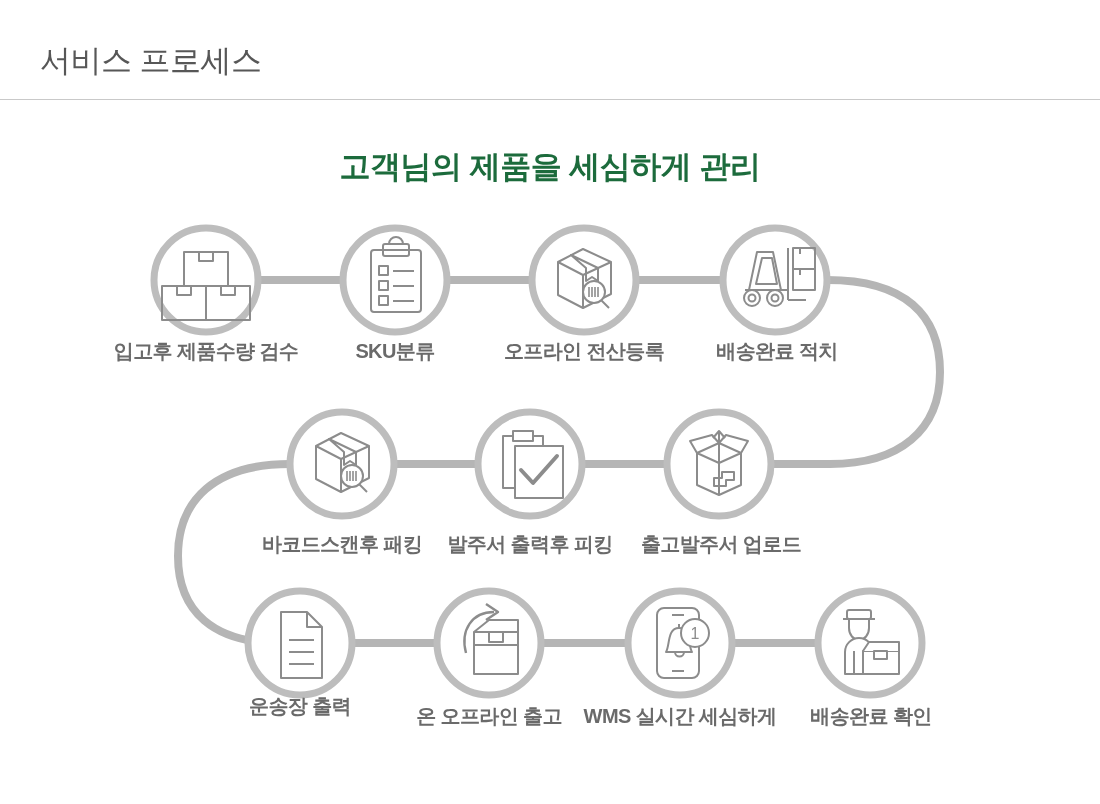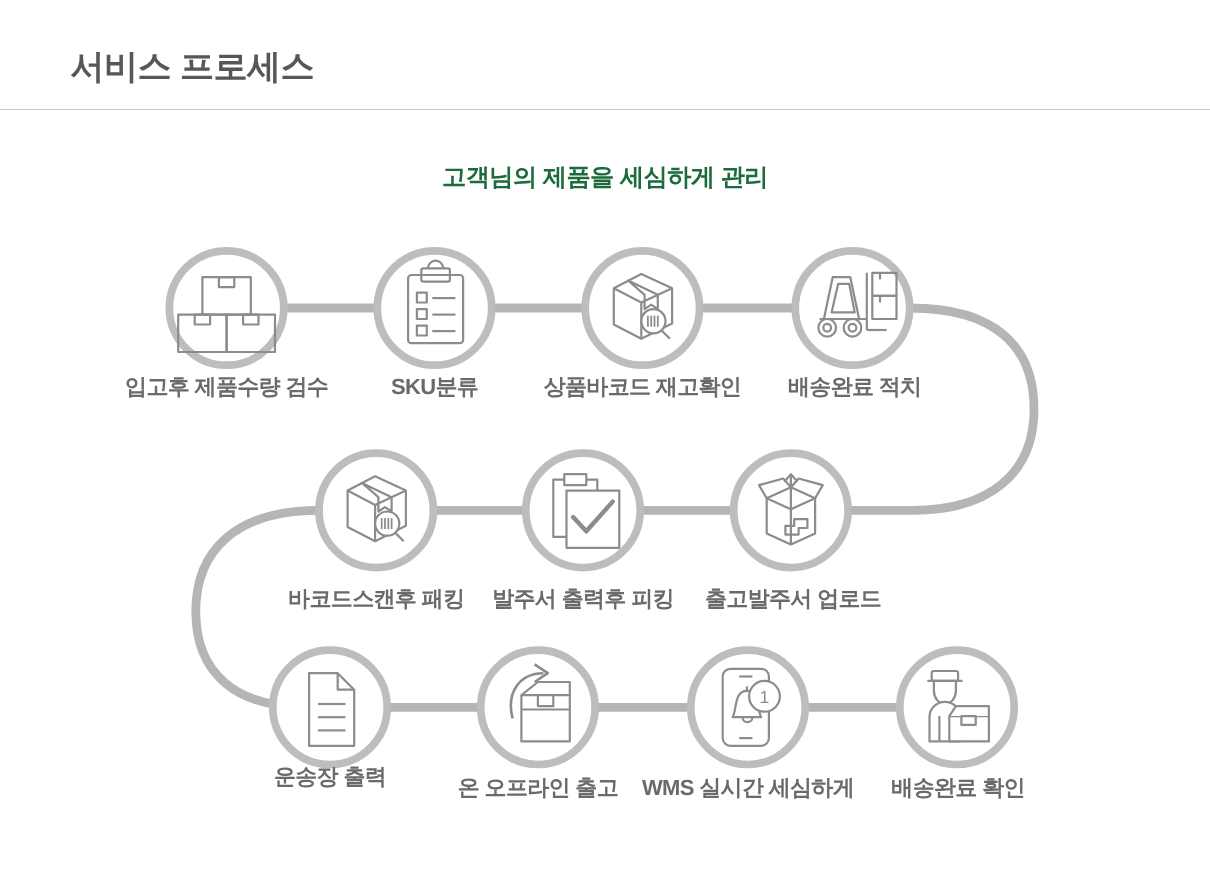--- a/index.html
+++ b/index.html
@@ -5,30 +5,30 @@
   html,body{margin:0;padding:0;}
   body{
     width:1100px;height:804px;
     background:#ffffff;
     font-family:"Liberation Sans","DejaVu Sans",sans-serif;
     overflow:hidden;
     position:relative;
   }
   #page-title{
     position:absolute; left:40px; top:40px;
-    font-size:31px; font-weight:bold; color:#575757;
-    letter-spacing:-0.5px; white-space:nowrap;margin-left:24px;
+    font-size:31px; font-weight:normal; color:#575757;
+    letter-spacing:-0.5px; white-space:nowrap;
   }
   #header-divider{
     position:absolute; left:0; top:99px; width:1100px; height:1px;
     background:#c9c9c9;
   }
   #headline{
     position:absolute; left:0; top:146px; width:1100px;
-    text-align:center; font-size:22px; font-weight:bold;
+    text-align:center; font-size:31px; font-weight:bold;
     color:#1c6b3c; letter-spacing:-0.5px;
   }
   #flow-svg{ position:absolute; left:0; top:0; }
   .step-label{
     position:absolute; transform:translateX(-50%);
     font-size:20px; font-weight:bold; color:#6a6a6a;
     white-space:nowrap; letter-spacing:-0.6px; text-align:center;
   }
 </style>
 </head>
@@ -206,21 +206,21 @@
       <line x1="854" y1="651" x2="854" y2="674"></line>
       <rect x="863" y="651" width="36" height="23" fill="#ffffff"></rect>
       <path d="M 863 651 L 869 642 L 899 642 L 899 651" fill="#ffffff"></path>
       <rect x="874" y="651" width="13" height="8" fill="#ffffff"></rect>
     </g>
   </g>
 </svg>
 
 <div class="step-label" style="left:206px; top:338px;">입고후 제품수량 검수</div>
 <div class="step-label" style="left:395px; top:338px;">SKU분류</div>
-<div class="step-label" style="left:584px; top:338px;">상품바코드 재고확인</div>
+<div class="step-label" style="left:584px; top:338px;">오프라인 전산등록</div>
 <div class="step-label" style="left:777px; top:338px;">배송완료 적치</div>
 
 <div class="step-label" style="left:342px; top:531px;">바코드스캔후 패킹</div>
 <div class="step-label" style="left:530px; top:531px;">발주서 출력후 피킹</div>
 <div class="step-label" style="left:721px; top:531px;">출고발주서 업로드</div>
 
 <div class="step-label" style="left:300px; top:693px;">운송장 출력</div>
 <div class="step-label" style="left:489px; top:703px;">온 오프라인 출고</div>
 <div class="step-label" style="left:680px; top:703px;">WMS 실시간 세심하게</div>
 <div class="step-label" style="left:871px; top:703px;">배송완료 확인</div>

